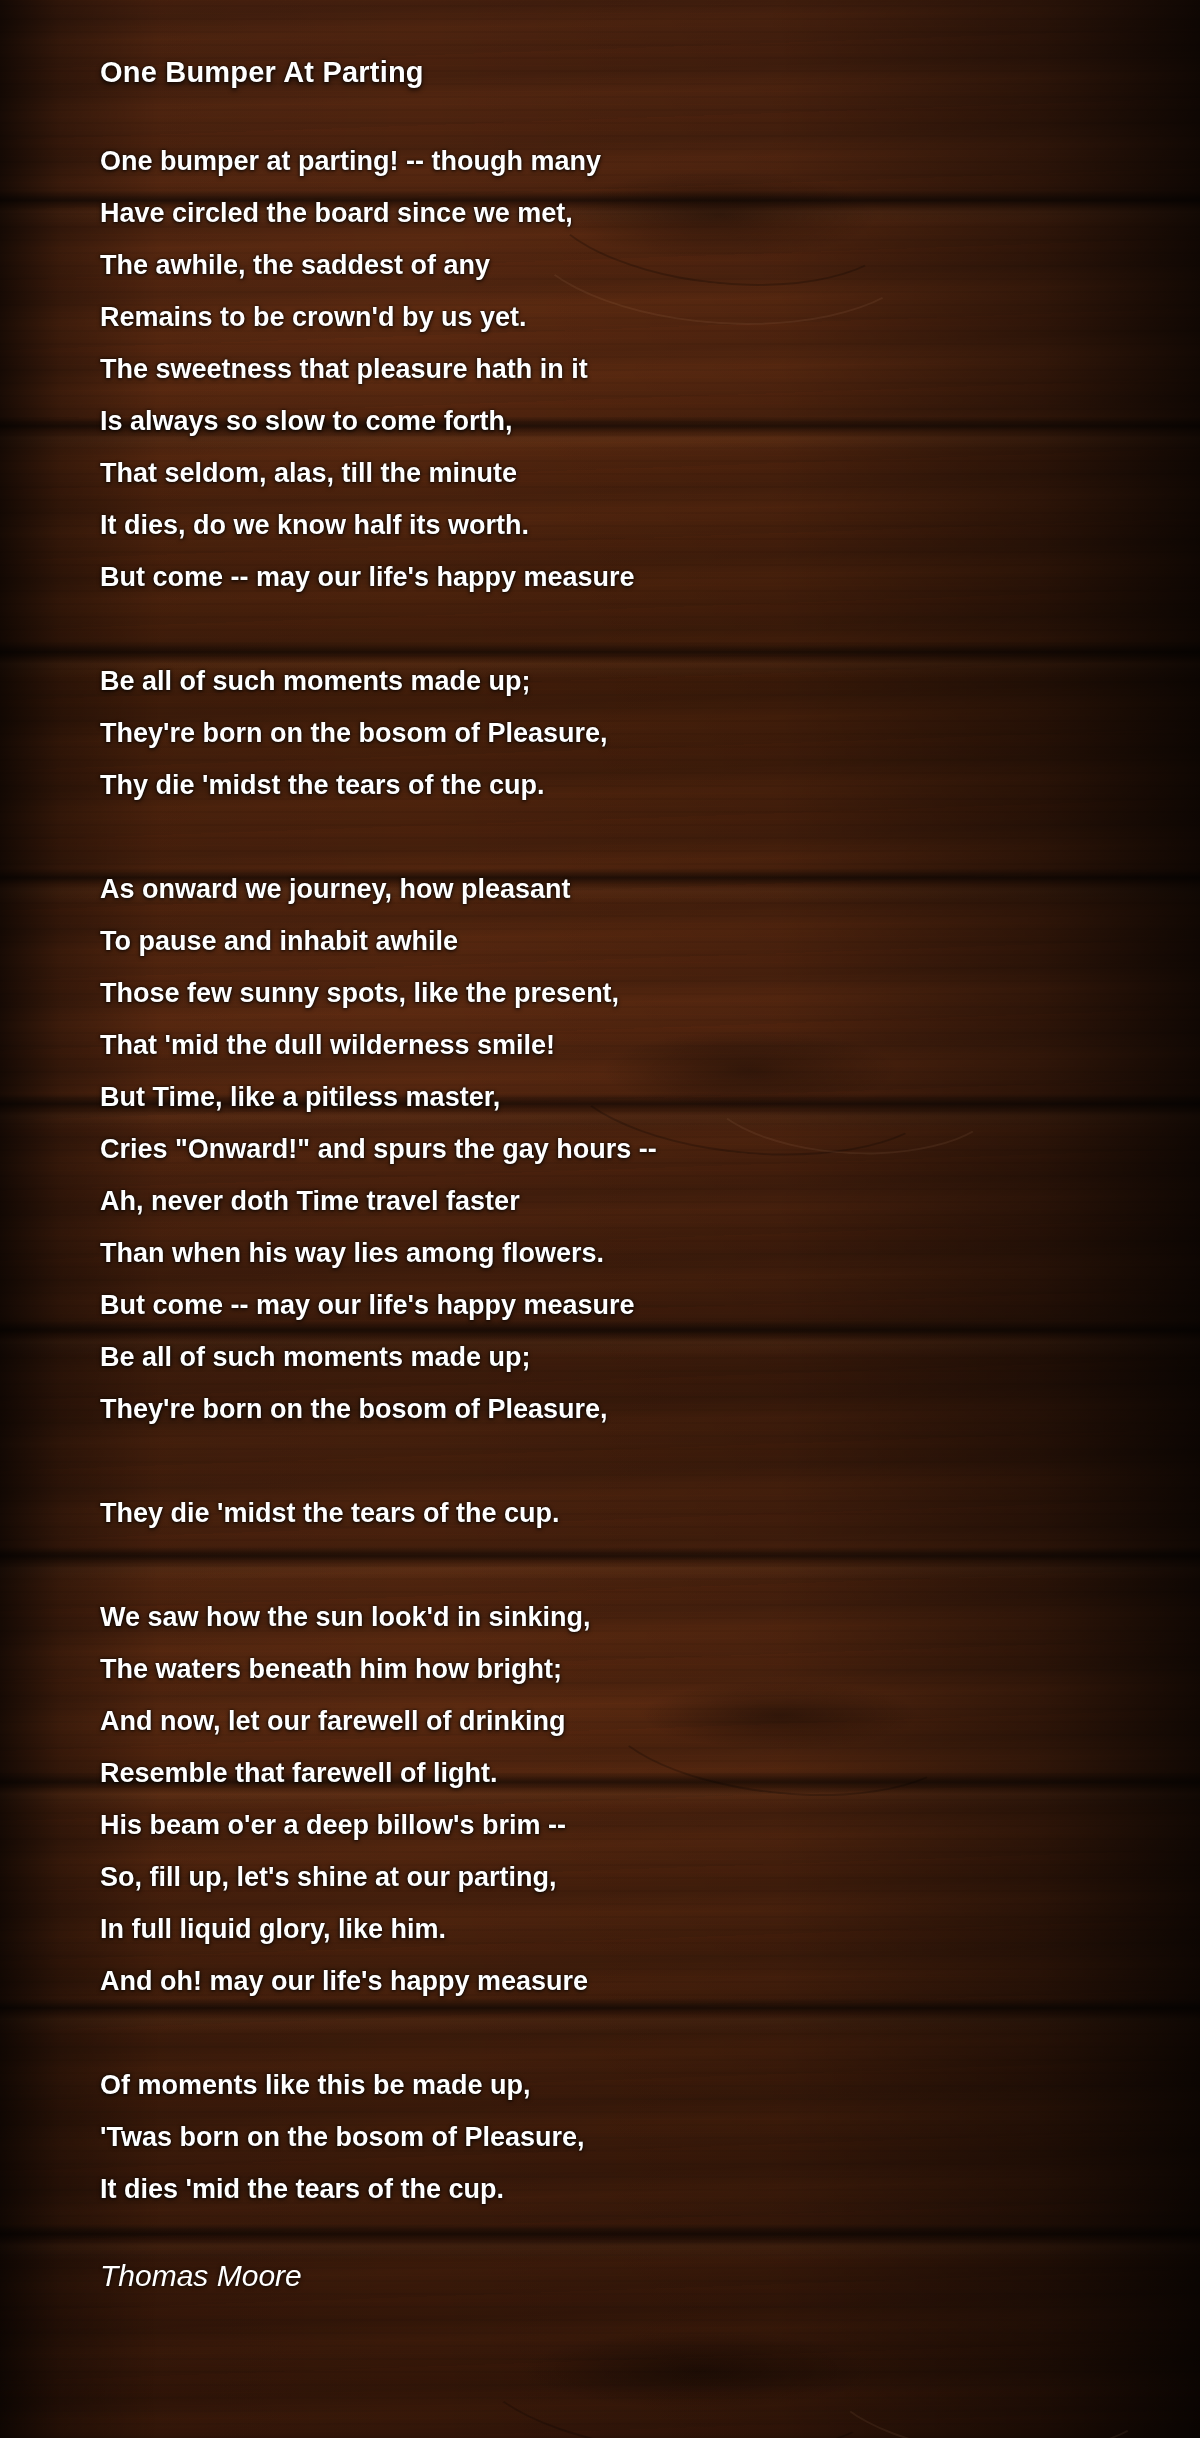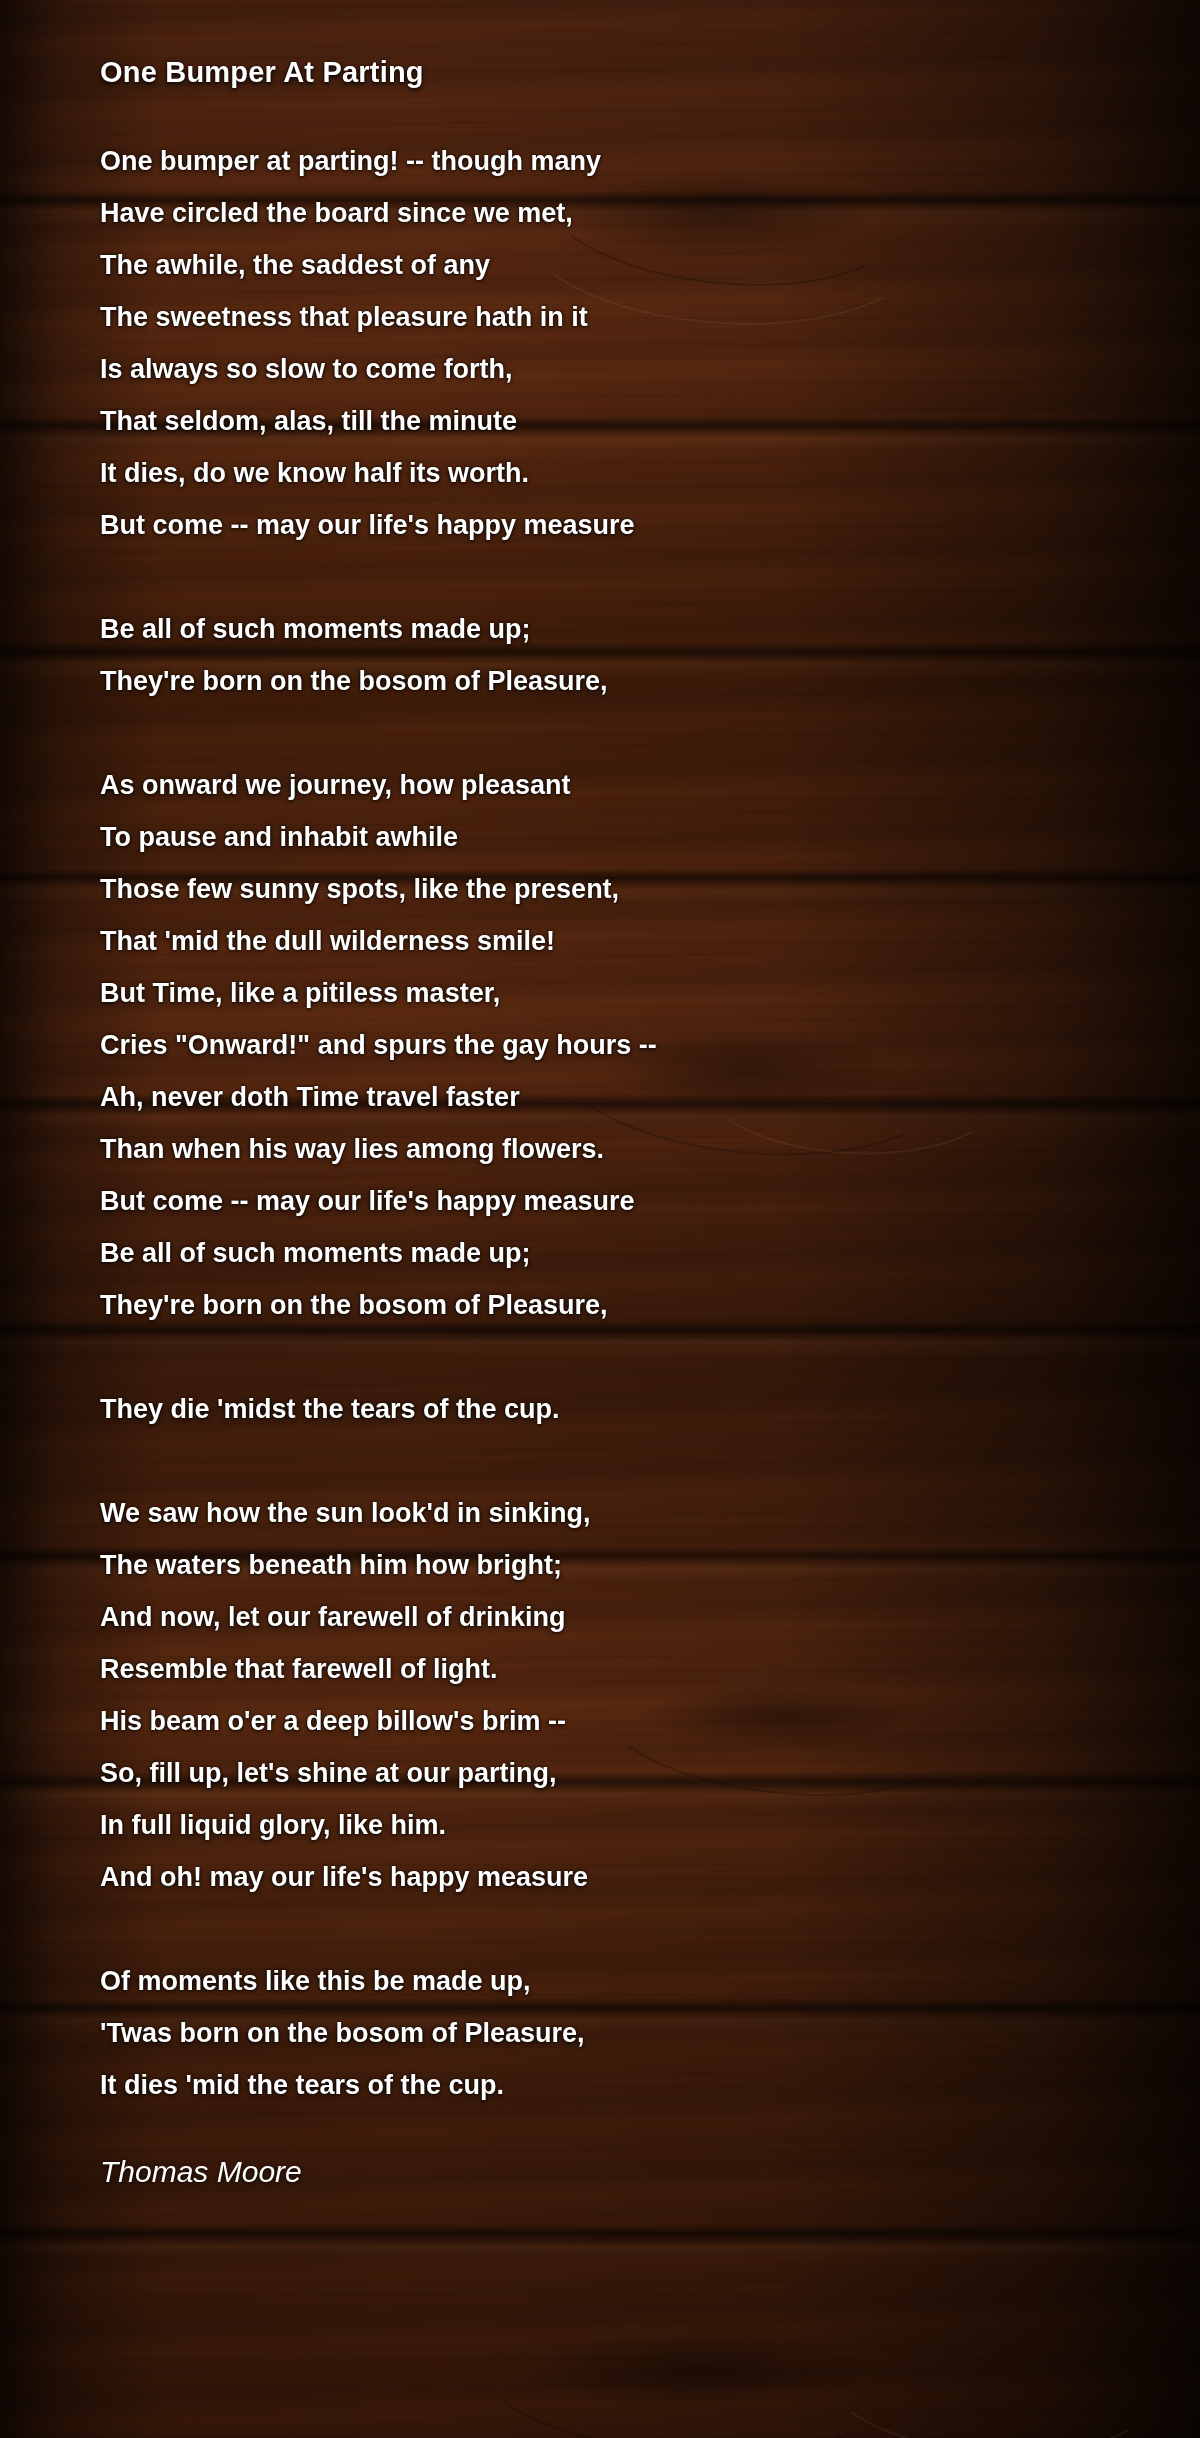--- a/index.html
+++ b/index.html
@@ -120,28 +120,30 @@
   <div class="arc" style="left:470px; top:2290px; width:420px; height:160px; transform:rotate(185deg);"></div>
   <div class="arc light" style="left:820px; top:2300px; width:340px; height:150px; transform:rotate(184deg);"></div>
 
   <div id="content">
     <h1 id="poem-title">One Bumper At Parting</h1>
 
     <div id="poem-body">
         <div class="poem-line">One bumper at parting! -- though many</div>
         <div class="poem-line">Have circled the board since we met,</div>
         <div class="poem-line">The awhile, the saddest of any</div>
+        <div class="poem-line">Remains to be crown'd by us yet.</div>
         <div class="poem-line">The sweetness that pleasure hath in it</div>
         <div class="poem-line">Is always so slow to come forth,</div>
         <div class="poem-line">That seldom, alas, till the minute</div>
         <div class="poem-line">It dies, do we know half its worth.</div>
         <div class="poem-line">But come -- may our life's happy measure</div>
         <div class="poem-line blank"></div>
         <div class="poem-line">Be all of such moments made up;</div>
         <div class="poem-line">They're born on the bosom of Pleasure,</div>
+        <div class="poem-line">Thy die 'midst the tears of the cup.</div>
         <div class="poem-line blank"></div>
         <div class="poem-line">As onward we journey, how pleasant</div>
         <div class="poem-line">To pause and inhabit awhile</div>
         <div class="poem-line">Those few sunny spots, like the present,</div>
         <div class="poem-line">That 'mid the dull wilderness smile!</div>
         <div class="poem-line">But Time, like a pitiless master,</div>
         <div class="poem-line">Cries "Onward!" and spurs the gay hours --</div>
         <div class="poem-line">Ah, never doth Time travel faster</div>
         <div class="poem-line">Than when his way lies among flowers.</div>
         <div class="poem-line">But come -- may our life's happy measure</div>

